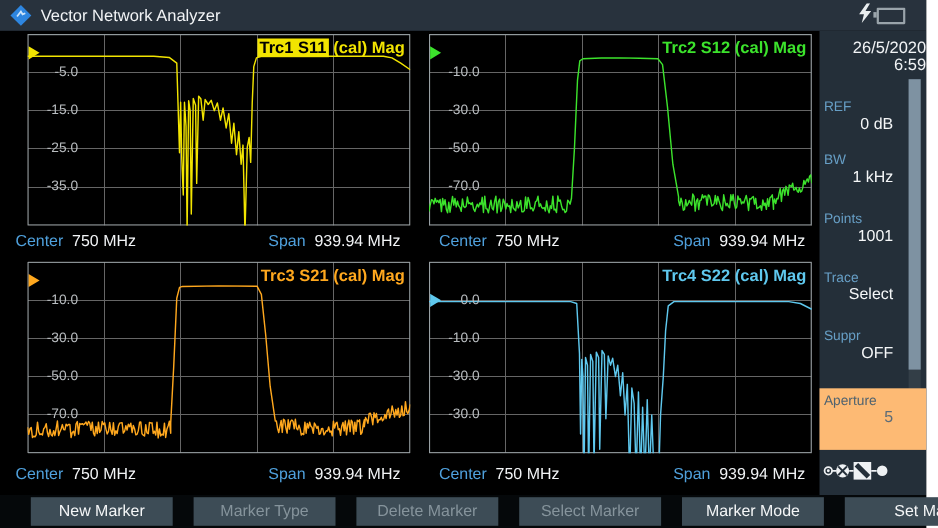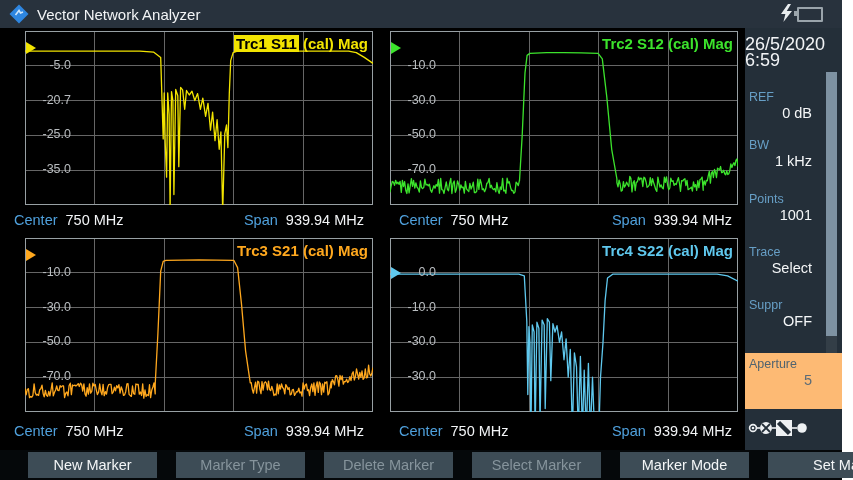--- a/index.html
+++ b/index.html
@@ -35,21 +35,21 @@
   #xinfo1{left:4px;top:207px;width:370px;}
   #xinfo2{left:389px;top:207px;width:353px;}
   #xinfo3{left:4px;top:418px;width:370px;}
   #xinfo4{left:389px;top:418px;width:353px;}
   .xl{color:#4fa0dc;}
   .xv{color:#f2f4f6;margin-left:8px;}
   .sp{margin-left:auto;}
 
   
   .sidebar{position:absolute;left:745px;top:28px;width:97px;height:422px;background:#242f39;}
-  .datetime{padding-top:8px;text-align:left;color:#f2f4f6;font-size:18px;line-height:16px;}
+  .datetime{padding-top:8px;text-align:right;color:#f2f4f6;font-size:15px;line-height:16px;}
   .param{position:absolute;left:0;width:97px;}
   .plabel{color:#679fc6;font-size:12.5px;padding-left:4px;}
   .pvalue{color:#f5f7f8;font-size:14.5px;text-align:right;padding-right:30px;margin-top:1px;}
   #param0{top:62px}#param1{top:110px}#param2{top:164px}#param3{top:217px}#param4{top:270px}
   #param5{top:325px;height:52px;background:#fdba74;padding-top:4px;}
   #param5 .plabel{color:#50636f;}
   #param5 .pvalue{color:#5d6c77;}
   .sb-track{position:absolute;left:81px;top:44px;width:11px;height:312px;background:#333e47;}
   .sb-thumb{position:absolute;left:81px;top:44px;width:11px;height:264px;background:#7e92a2;}
   .ports{position:absolute;left:3px;top:387px;}
@@ -100,21 +100,21 @@
             <line x1="278.4" y1="0" x2="278.4" y2="174"></line>
             <line x1="0" y1="139.2" x2="348" y2="139.2"></line>
             <line x1="348.0" y1="0" x2="348.0" y2="174"></line>
             <line x1="0" y1="174.0" x2="348" y2="174.0"></line>
           </g>
           <rect x="0.5" y="0.5" width="347" height="173" fill="none" stroke="#98a0a4"></rect>
           <path d="M0.0 20.2 L114.8 20.2 L128.8 21.2 L135.7 26.4 L138.2 107.9 L139.2 61.9 L140.2 111.4 L141.6 146.2 L142.7 61.9 L144.1 83.5 L145.1 177.5 L146.5 60.6 L147.9 69.6 L148.9 163.6 L150.7 58.5 L152.8 64.7 L153.8 135.7 L155.6 56.4 L157.6 58.8 L159.7 78.3 L161.5 59.5 L164.3 64.0 L167.0 60.2 L169.8 69.6 L172.6 62.6 L175.4 78.3 L177.8 67.2 L180.6 85.3 L183.0 72.4 L185.5 99.2 L187.6 81.1 L190.0 109.6 L192.1 88.7 L194.2 118.3 L195.9 100.9 L197.7 181.0 L199.8 102.7 L201.5 94.0 L202.9 116.6 L204.3 62.6 L205.7 29.6 L208.1 21.6 L212.3 20.2 L323.6 20.2 L331.3 21.6 L339.3 26.4 L348.0 32.4" fill="none" stroke="#f2e400" stroke-width="1.3" stroke-linejoin="round"></path>
         </svg>
     <div class="refmark" style="top: 11.4px; border-left-color: rgb(242, 228, 0);"></div>
     <div class="ytick t0">-5.0</div>
-    <div class="ytick t1">-20.7</div>
+    <div class="ytick t1">-15.0</div>
     <div class="ytick t2">-25.0</div>
     <div class="ytick t3">-35.0</div>
     <div class="trace-label"><span class="hl" style="background: rgb(242, 228, 0); color: rgb(0, 0, 0);">Trc1 S11</span><span style="color: rgb(242, 228, 0);"> (cal) Mag</span></div>
   </div>
   <div class="xinfo" id="xinfo1">
     <span class="xl">Center</span>
     <span class="xv">750 MHz</span>
     <span class="xl sp">Span</span>
     <span class="xv">939.94 MHz</span>
   </div>

